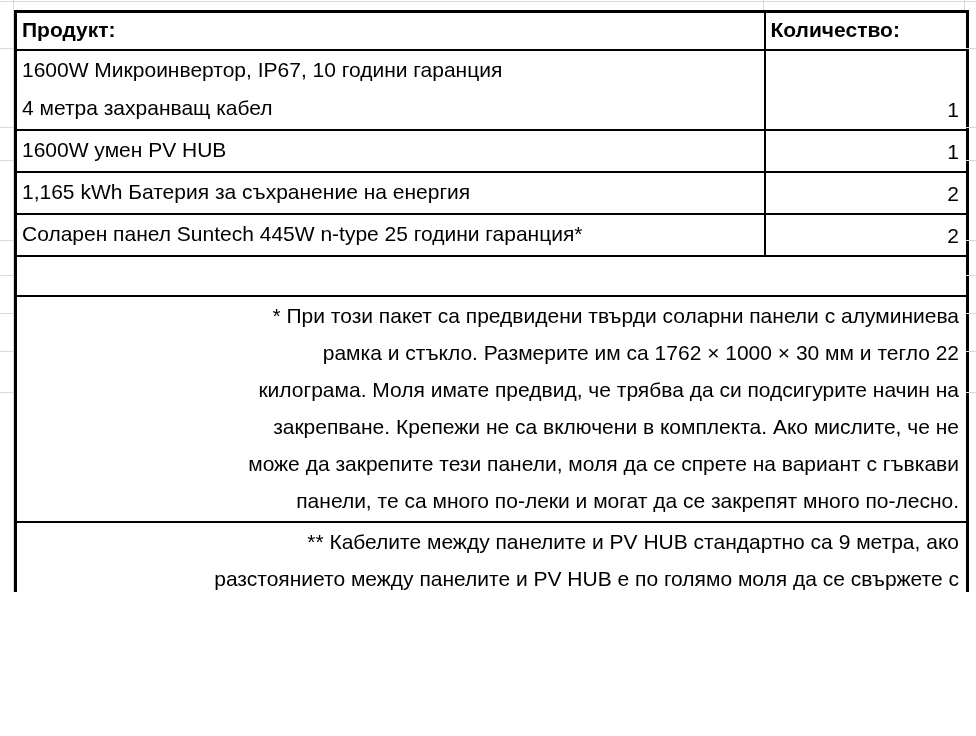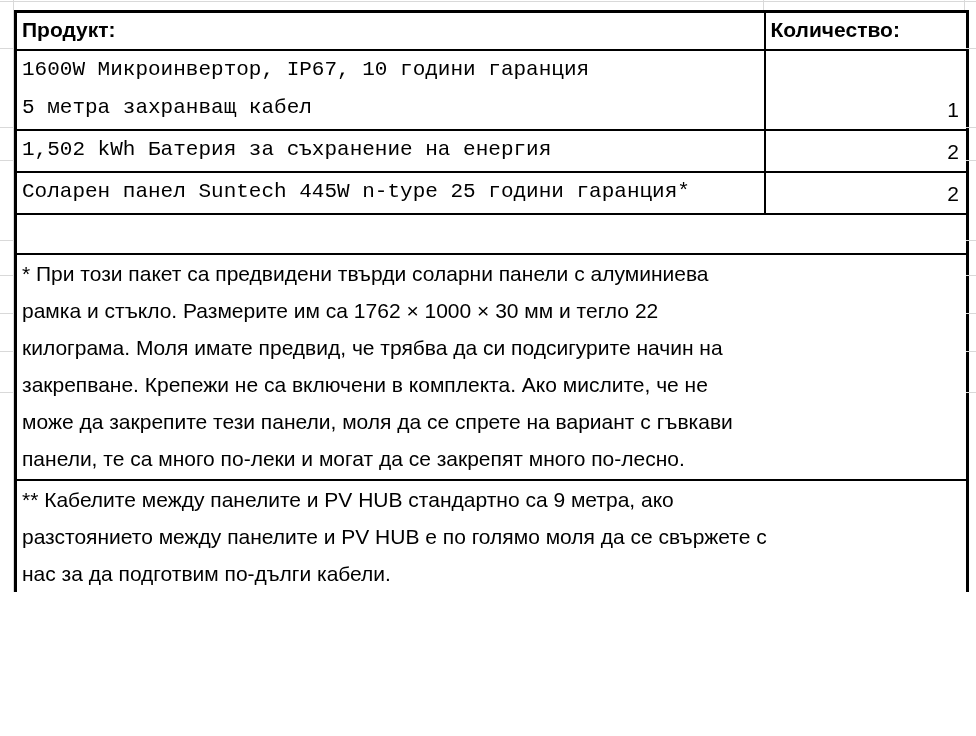--- a/index.html
+++ b/index.html
@@ -4,24 +4,24 @@
 <style>
   html,body{margin:0;padding:0;background:#fff;}
   .canvas{position:relative;width:976px;height:592px;background:var(--bg,#fff);overflow:hidden;
           font-family:"Liberation Sans",sans-serif;color:var(--text,#000);}
   .gridline{position:absolute;background:var(--gridline,#d9d9d9);}
   table.sheet{position:absolute;left:14px;top:10px;width:952px;border-collapse:collapse;
               table-layout:fixed;background:#fff;border:3px solid var(--border,#000);}
   table.sheet td{border:2px solid var(--border,#000);vertical-align:bottom;
                  padding:0 7px 2px 5px;font-size:21px;overflow:hidden;}
   td.hdr{font-weight:bold;line-height:34px;}
-  td.prod .line{line-height:38px;white-space:nowrap;font-family:Liberation Mono, monospace;}
+  td.prod .line{line-height:38px;white-space:nowrap;}
   td.qty{text-align:right;line-height:34px;}
   td.note{vertical-align:bottom;padding-bottom:4px;}
-  td.note .line{line-height:37px;white-space:nowrap;}
+  td.note .line{line-height:37px;white-space:nowrap;text-align:right;}
   td.empty{padding:0;}
 </style>
 </head>
 <body>
 
 <div class="canvas" id="canvas">
 
   <div class="gridline" style="left:0;top:1px;width:976px;height:1px;"></div>
   <div class="gridline" style="left:0;top:734px;width:976px;height:1px;"></div>
   <div class="gridline" style="left:13px;top:0;width:1px;height:736px;"></div>
@@ -38,30 +38,36 @@
 
     <tbody>
         <tr style="height:36px;">
       <td class="hdr">Продукт:</td>
       <td class="hdr">Количество:</td>
     </tr>
 
     <tr style="height:77px;">
       <td class="prod">
         <div class="line">1600W Микроинвертор, IP67, 10 години гаранция</div>
-        <div class="line">5 метра захранващ кабел</div>
+        <div class="line">4 метра захранващ кабел</div>
+      </td>
+      <td class="qty">1</td>
+    </tr>
+
+    <tr style="height:33px;">
+      <td class="prod">
+        <div class="line">1600W умен PV HUB</div>
       </td>
       <td class="qty">1</td>
     </tr>
 
 
-
     <tr style="height:33px;">
       <td class="prod">
-        <div class="line">1,502 kWh Батерия за съхранение на енергия</div>
+        <div class="line">1,165 kWh Батерия за съхранение на енергия</div>
       </td>
       <td class="qty">2</td>
     </tr>
 
     <tr style="height:34px;margin-left:38px;">
       <td class="prod">
         <div class="line">Соларен панел Suntech 445W n-type 25 години гаранция*</div>
       </td>
       <td class="qty">2</td>
     </tr>

